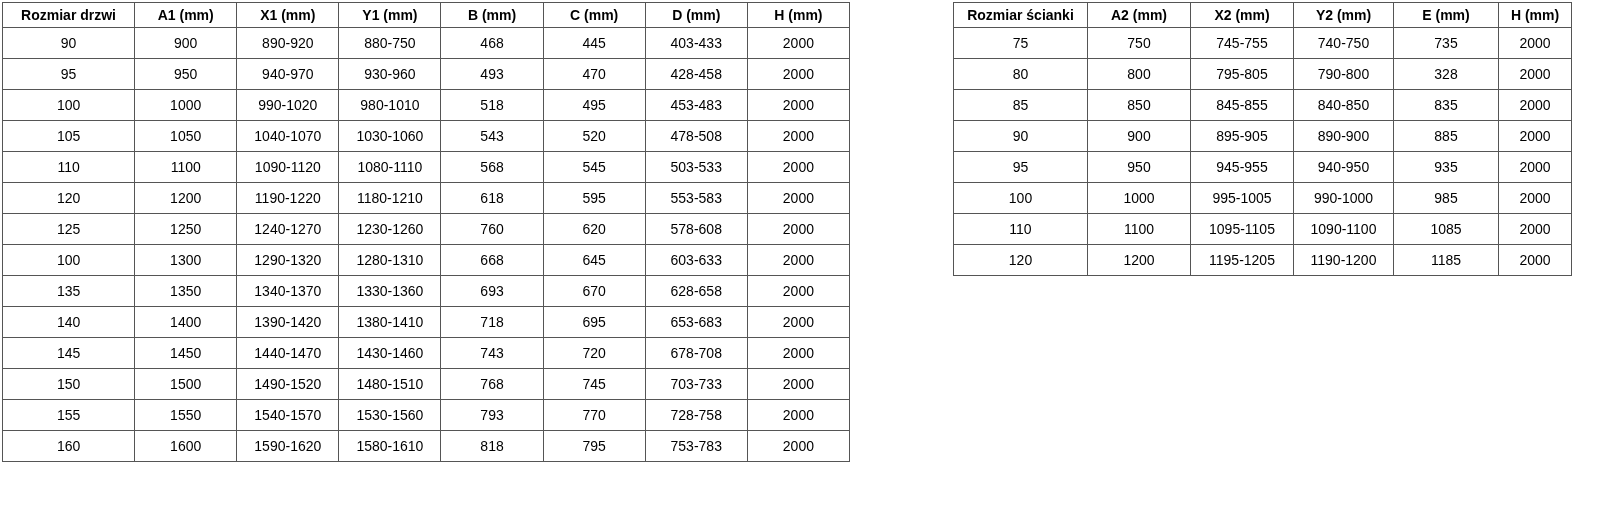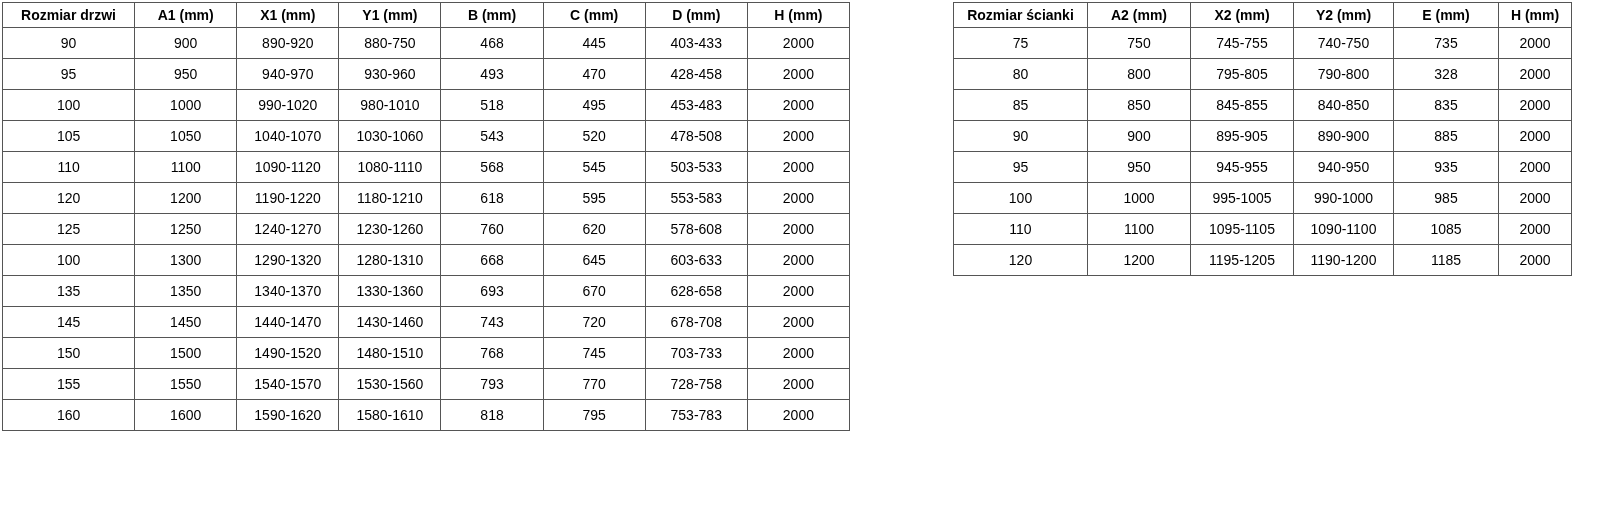--- a/index.html
+++ b/index.html
@@ -161,20 +161,30 @@
         <td>135</td>
         <td>1350</td>
         <td>1340-1370</td>
         <td>1330-1360</td>
         <td>693</td>
         <td>670</td>
         <td>628-658</td>
         <td>2000</td>
       </tr>
       <tr>
+        <td>140</td>
+        <td>1400</td>
+        <td>1390-1420</td>
+        <td>1380-1410</td>
+        <td>718</td>
+        <td>695</td>
+        <td>653-683</td>
+        <td>2000</td>
+      </tr>
+      <tr>
         <td>145</td>
         <td>1450</td>
         <td>1440-1470</td>
         <td>1430-1460</td>
         <td>743</td>
         <td>720</td>
         <td>678-708</td>
         <td>2000</td>
       </tr>
       <tr>

